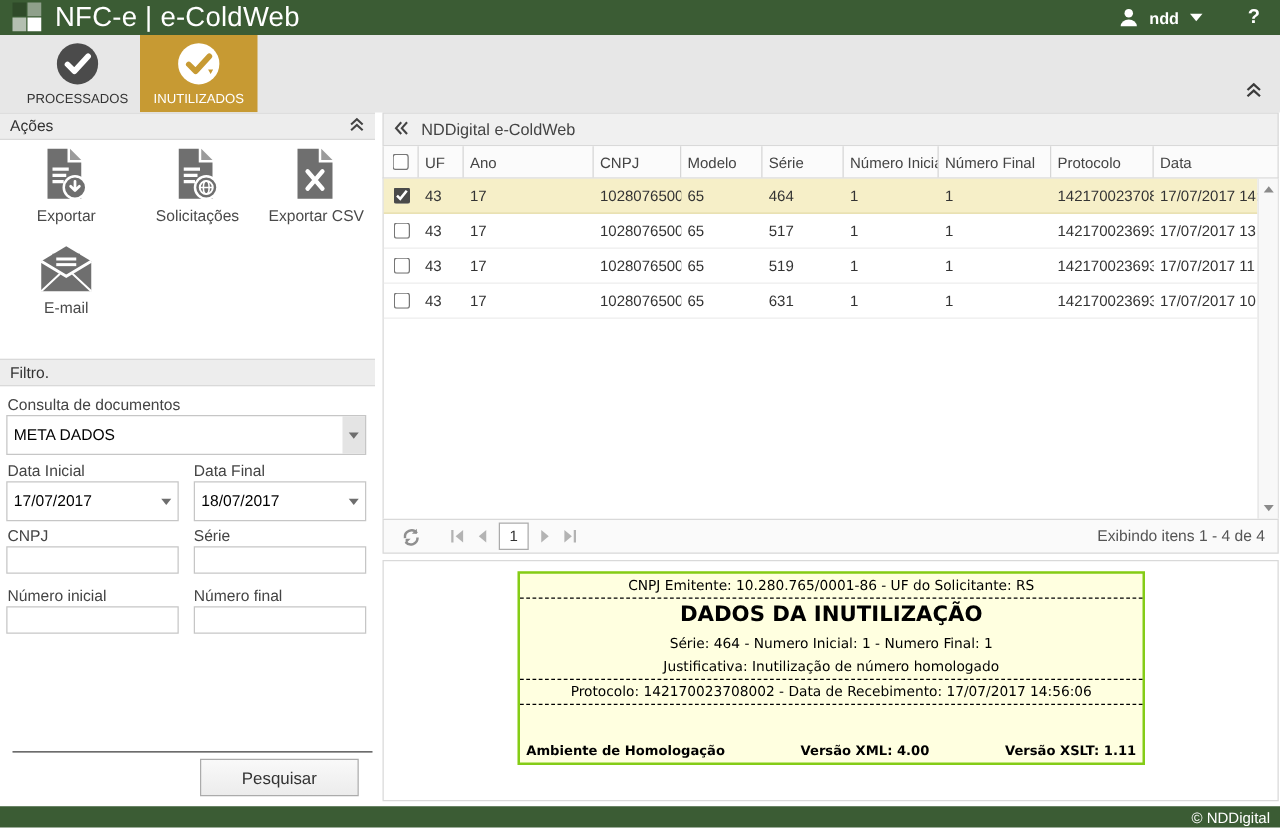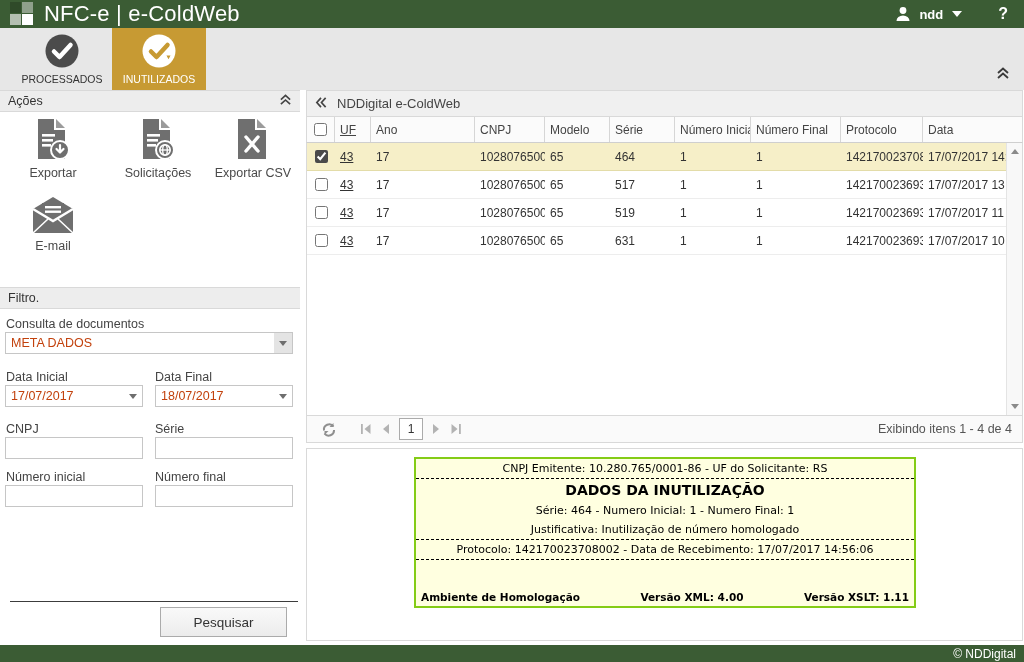--- a/index.html
+++ b/index.html
@@ -34,22 +34,22 @@
         display:flex;align-items:center;padding:0 8px;font-size:12.5px;color:#333;box-sizing:border-box;}
   .panel-header .chev{margin-left:auto;cursor:pointer;}
   .acoes-header{top:0;}
   .filtro-header{top:197px;}
   .action-item{position:absolute;display:flex;flex-direction:column;align-items:center;
         background:none;border:none;cursor:pointer;font-family:inherit;padding:0;}
   .action-label{font-size:12.5px;color:#4a4a4a;margin-top:4px;white-space:nowrap;}
   .f-label{position:absolute;font-size:12.5px;color:#444;}
   .f-input{position:absolute;height:22px;border:1px solid #c6c6c6;background:#fff;
         font-family:inherit;font-size:12.5px;color:#333;padding:0 4px;box-sizing:border-box;}
-  .f-combo{position:absolute;height:22px;border:1px solid #c6c6c6;background:#fff;display:flex;
-        align-items:center;font-size:12.5px;color:#c2410c;box-sizing:border-box;cursor:pointer;}
+  .f-combo{position:absolute;height:32px;border:1px solid #c6c6c6;background:#fff;display:flex;
+        align-items:center;font-size:12.5px;color:#000000;box-sizing:border-box;cursor:pointer;}
   .f-combo .combo-text{padding-left:5px;flex:1;white-space:nowrap;overflow:hidden;}
   .combo-caret{width:18px;height:100%;display:flex;align-items:center;justify-content:center;}
   .combo-caret.shaded{background:#e4e4e4;}
   .caret-shape{width:0;height:0;border-left:4px solid transparent;border-right:4px solid transparent;
         border-top:5px solid #6e6e6e;}
   .filter-divider{position:absolute;top:511px;left:10px;width:288px;border-top:1px solid #3c3c3c;}
   .pesquisar-btn{position:absolute;left:160px;top:517px;width:127px;height:30px;
         background:linear-gradient(#f9f9f9,#ececec);border:1px solid #ababab;
         font-family:inherit;font-size:13.5px;color:#333;cursor:pointer;}
   
@@ -61,21 +61,21 @@
         border-left:1px solid #d9d9d9;border-right:1px solid #d9d9d9;border-bottom:1px solid #cfcfcf;
         box-sizing:border-box;display:flex;}
   .hcell{box-sizing:border-box;border-right:1px solid #d6d6d6;display:flex;align-items:center;
         padding:0 5px;font-size:12px;color:#444;white-space:nowrap;overflow:hidden;}
   .grid-area{position:absolute;top:53px;left:0;right:0;height:272px;background:#fff;
         border-left:1px solid #d9d9d9;border-right:1px solid #d9d9d9;box-sizing:border-box;}
   .grow{display:flex;height:27px;border-bottom:1px solid #ededed;align-items:center;cursor:pointer;}
   .grow.selected{background:#f6efc8;border-bottom:1px solid #e3dca8;}
   .cell{box-sizing:border-box;padding:0 5px;font-size:12px;color:#333;white-space:nowrap;overflow:hidden;}
   .col-cb{width:28px;display:flex;justify-content:center;}
-  .col-uf{width:36px;text-decoration:underline;} .col-ano{width:104px;} .col-cnpj{width:70px;} .col-modelo{width:65px;}
+  .col-uf{width:36px;} .col-ano{width:104px;} .col-cnpj{width:70px;} .col-modelo{width:65px;}
   .col-serie{width:65px;} .col-ni{width:76px;} .col-nf{width:90px;} .col-prot{width:82px;}
   .col-data{flex:1;}
   input[type=checkbox]{width:13px;height:13px;margin:0;accent-color:#4a4a4a;}
   .grid-scrollbar{position:absolute;top:0;right:0;width:16px;height:272px;background:#f8f8f8;
         border-left:1px solid #e4e4e4;box-sizing:border-box;}
   .sb-arrow{position:absolute;left:4px;width:0;height:0;border-left:4px solid transparent;
         border-right:4px solid transparent;}
   .sb-up{top:6px;border-bottom:5px solid #8a8a8a;}
   .sb-down{bottom:6px;border-top:5px solid #8a8a8a;}
   
@@ -85,21 +85,21 @@
   .pager-sep{width:14px;}
   .page-box{width:22px;height:20px;border:1px solid #ababab;background:#fff;display:flex;
         align-items:center;justify-content:center;font-size:12px;color:#333;margin:0 4px;}
   .pager-status{margin-left:auto;font-size:12.5px;color:#555;}
   
   .detail-pane{position:absolute;top:358px;left:0;right:0;height:193px;background:#fff;
         border:1px solid #d9d9d9;box-sizing:border-box;}
   .doc{position:absolute;left:107px;top:8px;width:502px;border:2px solid #84cc16;background:#ffffe0;
         font-family:"DejaVu Sans",sans-serif;box-sizing:border-box;}
   .doc-line{font-size:11px;text-align:center;padding:3px 2px;color:#000;}
-  .doc-title{font-size:14px;font-weight:bold;text-align:center;padding:3px 2px;color:#000;}
+  .doc-title{font-size:17px;font-weight:bold;text-align:center;padding:3px 2px;color:#000;}
   .doc-sep{border-top:1px dashed #000;}
   .doc-footer{display:flex;justify-content:space-between;padding:3px 5px;font-size:10.5px;font-weight:bold;color:#000;margin-top:28px;}
   
   .app-footer{position:absolute;left:0;right:0;bottom:0;height:17px;background:#3b5c34;color:#fff;
         display:flex;align-items:center;justify-content:flex-end;padding:0 8px;font-size:12px;}
 </style>
 </head>
 <body>
 
 <div class="app-header">

